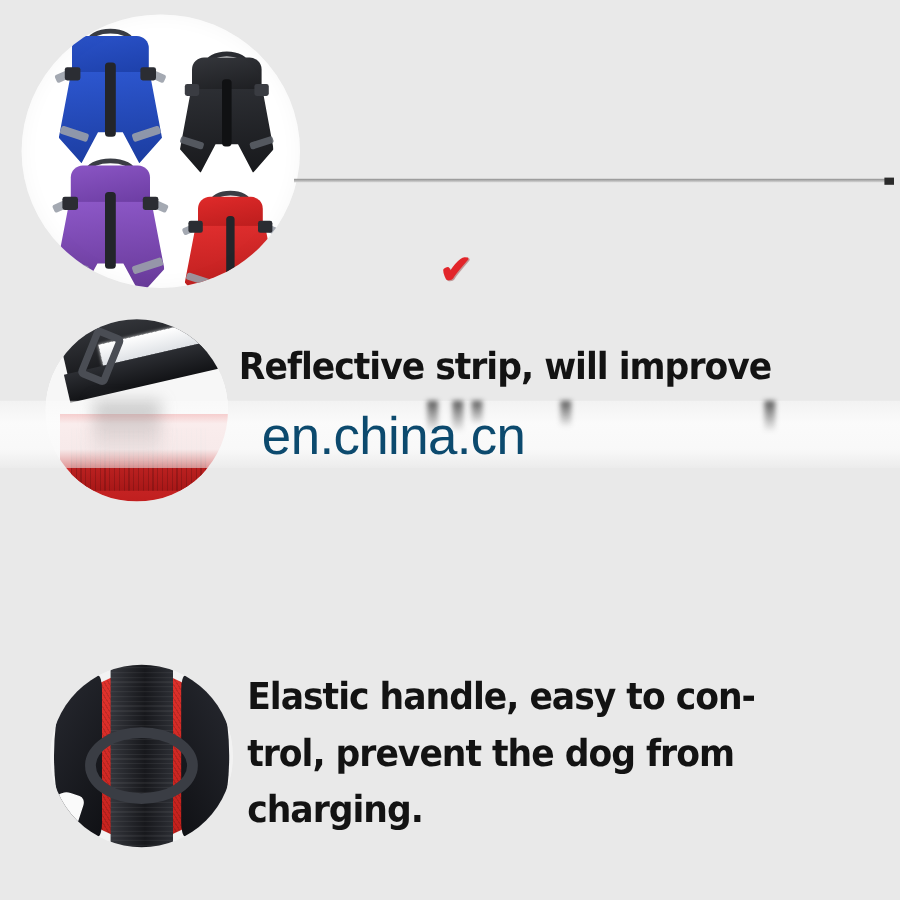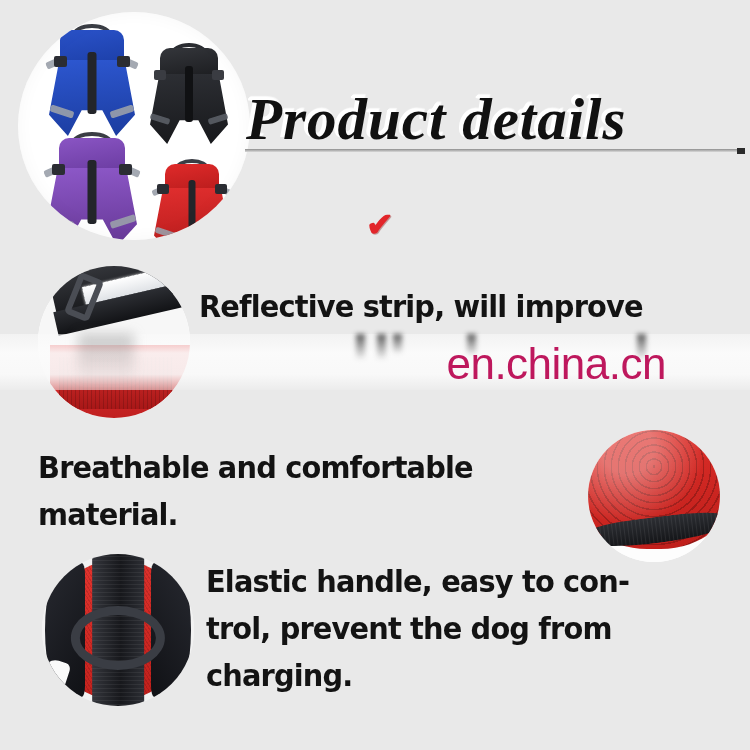--- a/index.html
+++ b/index.html
@@ -281,22 +281,22 @@
     position:absolute; top:334px; width:9px; height:26px;
     background:linear-gradient(180deg, rgba(30,30,30,.72), rgba(30,30,30,0));
     filter:blur(2.4px);
     pointer-events:none;
   }
   .watermark {
     position:absolute; left:0; top:336px; width:676px; height:56px;
     font-family:"Liberation Sans", sans-serif;
     font-weight:normal;
     font-size:44px; line-height:56px;
-    color:#be185d;
-    text-align:right;
+    color:#0c4a6e;
+    text-align:center;
     letter-spacing:-.5px;
     pointer-events:none;
   }
   .wm-inner { display:inline-block; transform:translateX(-10px); }
 </style>
 </head>
 <body>
 
 <div class="page">
 
@@ -349,21 +349,20 @@
         <div class="h-trim" style="left:2px;top:24px;width:13px;height:6px;transform:rotate(-24deg)"></div>
         <div class="h-trim" style="right:2px;top:24px;width:13px;height:6px;transform:rotate(24deg)"></div>
         <div class="h-trim" style="left:5px;top:66px;width:22px;height:6px;transform:rotate(18deg)"></div>
         <div class="h-trim" style="right:5px;top:66px;width:22px;height:6px;transform:rotate(-18deg)"></div>
         <div class="h-buckle" style="left:7px;top:20px;width:12px;height:10px"></div>
         <div class="h-buckle" style="right:7px;top:20px;width:12px;height:10px"></div>
       </div>
 
     </div>
 
-    <div class="hero-title">Product details</div>
     <div class="title-rule"></div>
 
     <div class="badge">
       <span class="badge-check">✔</span>
     </div>
   </div>
 
   <div class="feature" id="feature-1">
     <div class="fimg">
       <div class="rs-wrap">
@@ -371,29 +370,20 @@
         <div class="rs-mesh"></div>
         <div class="rs-band"></div>
         <div class="rs-refl"></div>
         <div class="rs-band2"></div>
         <div class="rs-dring"></div>
       </div>
     </div>
     <div class="fcopy feat-text">Reflective strip, will improve</div>
   </div>
 
-  <div class="feature" id="feature-2">
-    <div class="fcopy feat-text">Breathable and comfortable material.</div>
-    <div class="fimg">
-      <div class="bm-wrap">
-        <div class="bm-dome"></div>
-        <div class="bm-web"></div>
-      </div>
-    </div>
-  </div>
 
   <div class="feature" id="feature-3">
     <div class="fimg">
       <div class="eh-wrap">
         <div class="eh-pad"></div>
         <div class="eh-edge-l"></div>
         <div class="eh-edge-r"></div>
         <div class="eh-strap"></div>
         <div class="eh-ring"></div>
         <div class="eh-notch"></div>

